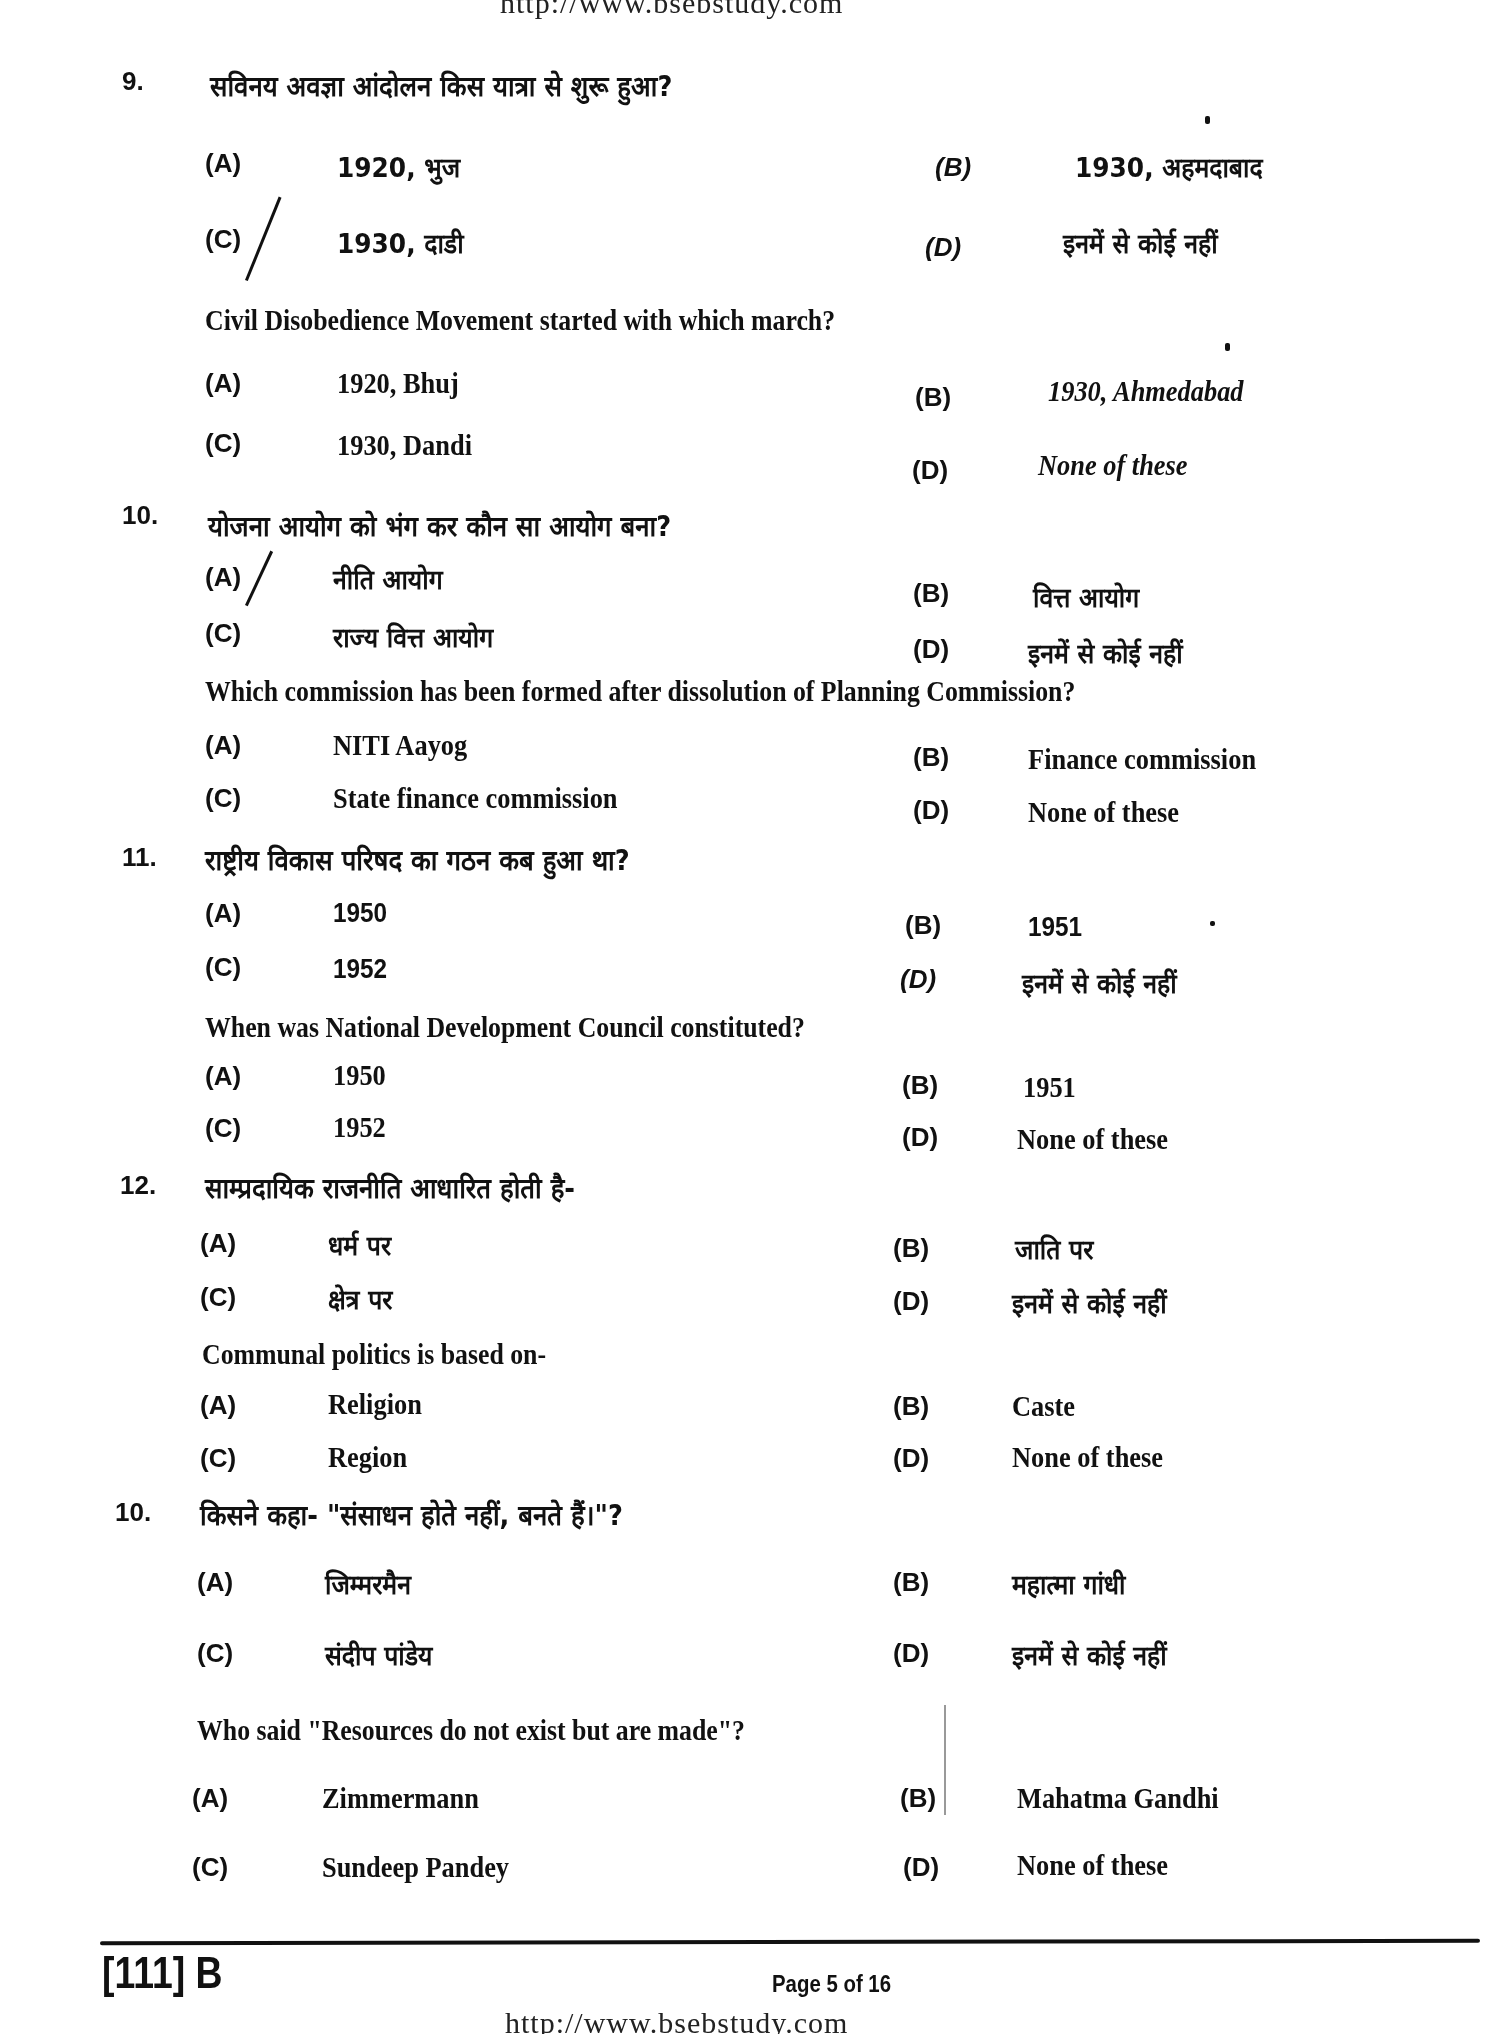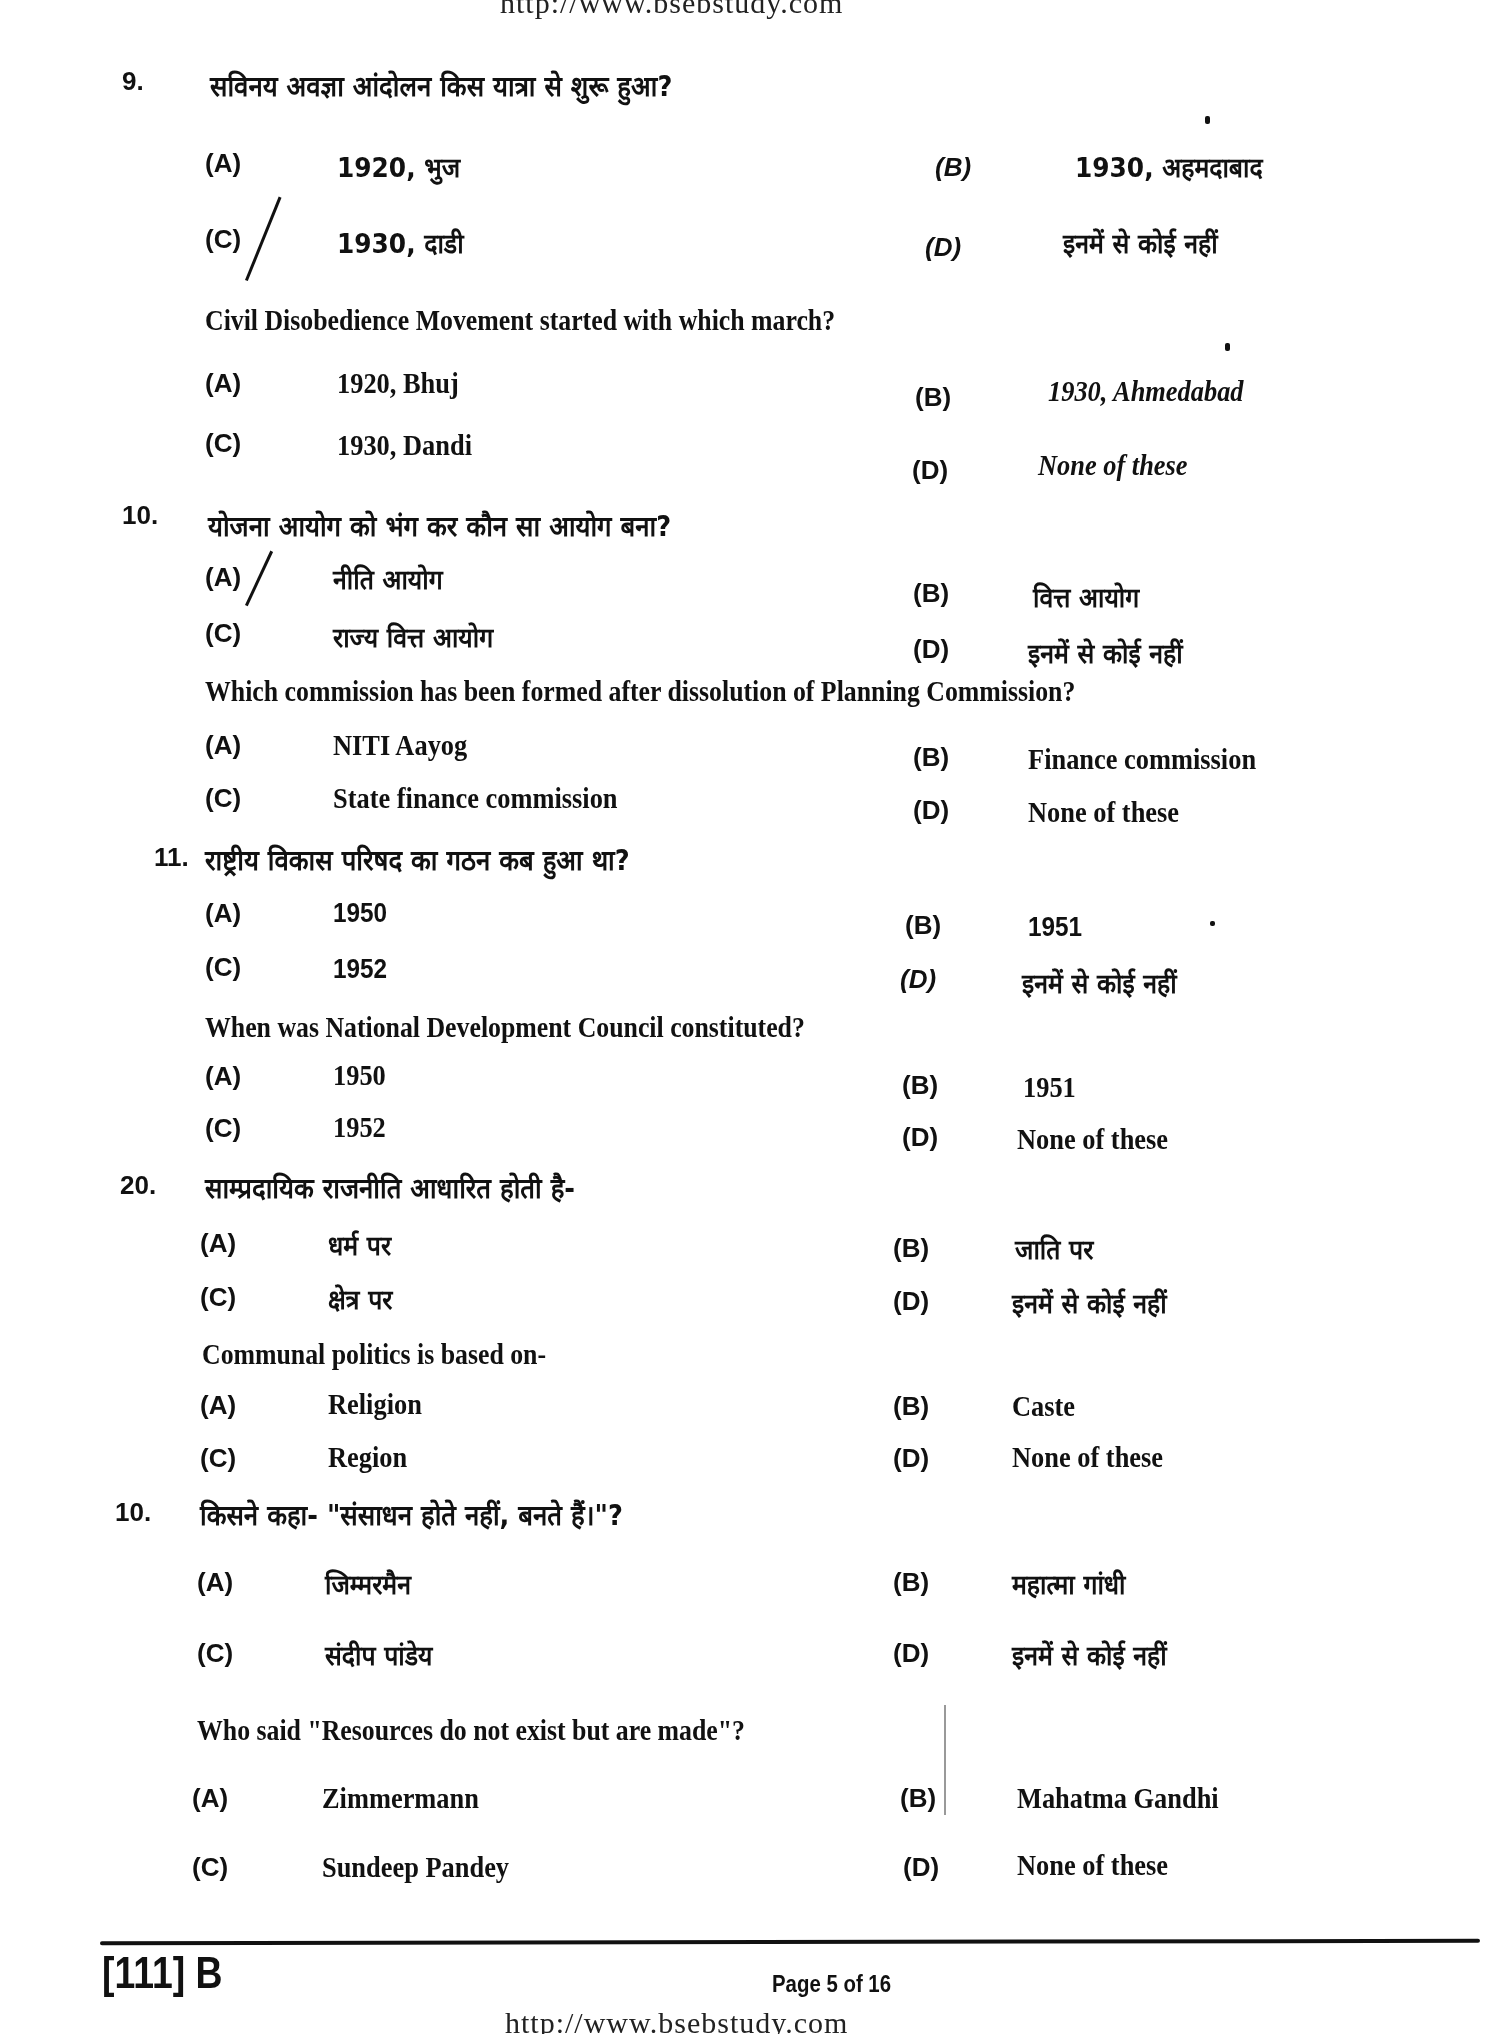--- a/index.html
+++ b/index.html
@@ -81,21 +81,21 @@
   <div class="abs lbl" style="left:913px; top:742px;">(B)</div>
   <div class="abs opt-e" style="left:1028px; top:742px;">Finance commission</div>
 
   <div class="abs lbl" style="left:205px; top:783px;">(C)</div>
   <div class="abs opt-e" style="left:333px; top:781px;">State finance commission</div>
   <div class="abs lbl" style="left:913px; top:795px;">(D)</div>
   <div class="abs opt-e" style="left:1028px; top:795px;">None of these</div>
 </div>
 
 <div>
-  <div class="abs qnum" style="left:122px; top:842px;margin-left:32px;">11.</div>
+  <div class="abs qnum" style="left:122px; top:842px;">11.</div>
   <div class="abs hq" style="left:205px; top:840px;">राष्ट्रीय विकास परिषद का गठन कब हुआ था?</div>
 
   <div class="abs lbl" style="left:205px; top:898px;">(A)</div>
   <div class="abs opt-num" style="left:333px; top:898px;">1950</div>
   <div class="abs lbl" style="left:905px; top:910px;">(B)</div>
   <div class="abs opt-num" style="left:1028px; top:912px;">1951</div>
   <div class="dot" style="left:1210px; top:921px; width:5px; height:5px;"></div>
 
   <div class="abs lbl" style="left:205px; top:952px;">(C)</div>
   <div class="abs opt-num" style="left:333px; top:954px;">1952</div>
@@ -109,21 +109,21 @@
   <div class="abs lbl" style="left:902px; top:1070px;">(B)</div>
   <div class="abs opt-e" style="left:1023px; top:1070px;">1951</div>
 
   <div class="abs lbl" style="left:205px; top:1113px;">(C)</div>
   <div class="abs opt-e" style="left:333px; top:1110px;">1952</div>
   <div class="abs lbl" style="left:902px; top:1122px;">(D)</div>
   <div class="abs opt-e" style="left:1017px; top:1122px;">None of these</div>
 </div>
 
 <div>
-  <div class="abs qnum" style="left:120px; top:1170px;">20.</div>
+  <div class="abs qnum" style="left:120px; top:1170px;">12.</div>
   <div class="abs hq" style="left:205px; top:1168px;">साम्प्रदायिक राजनीति आधारित होती है-</div>
 
   <div class="abs lbl" style="left:200px; top:1228px;">(A)</div>
   <div class="abs opt-h" style="left:328px; top:1226px;">धर्म पर</div>
   <div class="abs lbl" style="left:893px; top:1233px;">(B)</div>
   <div class="abs opt-h" style="left:1015px; top:1230px;">जाति पर</div>
 
   <div class="abs lbl" style="left:200px; top:1282px;">(C)</div>
   <div class="abs opt-h" style="left:328px; top:1280px;">क्षेत्र पर</div>
   <div class="abs lbl" style="left:893px; top:1286px;">(D)</div>

